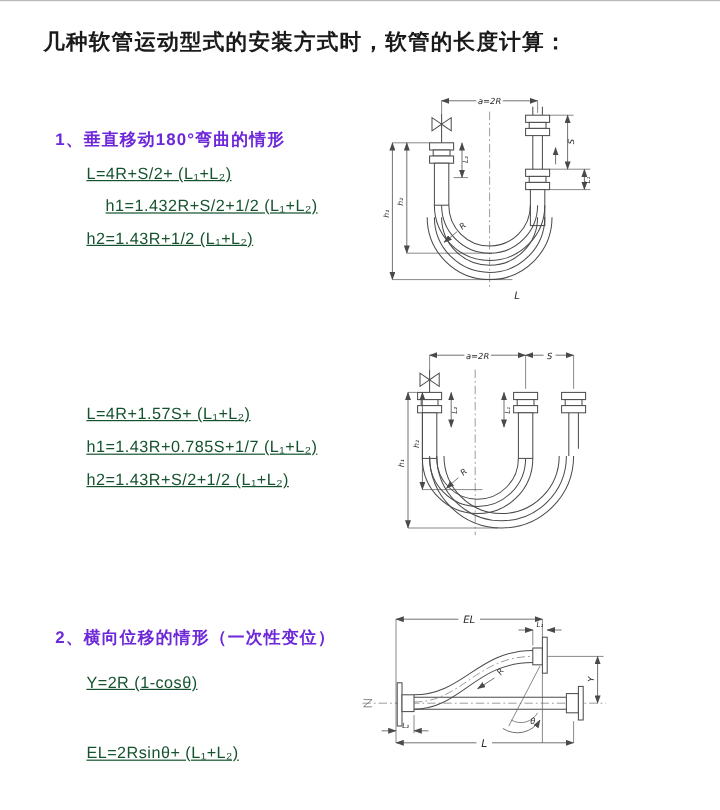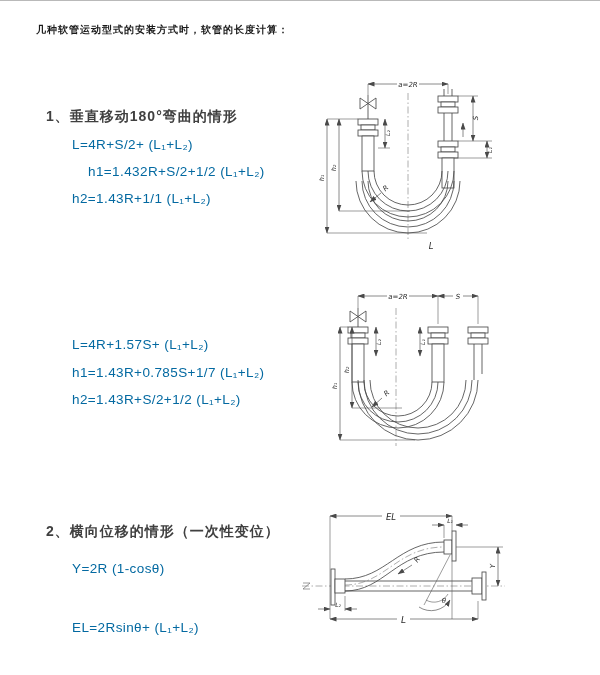--- a/index.html
+++ b/index.html
@@ -12,32 +12,32 @@
     overflow:hidden;
   }
   .page{
     position:absolute;left:0;top:0;width:600px;height:675px;
     border-top:1px solid #b9b9b9;
     border-bottom:1px solid #c9c9c9;
     background:#fff;
   }
   .doc-title{
     position:absolute;left:36px;top:22px;
-    font-size:10px;font-weight:700;letter-spacing:1px;
+    font-size:18px;font-weight:700;letter-spacing:1px;
     color:#1a1a1a;white-space:nowrap;
   }
   .sec-heading{
     position:absolute;
     font-size:14px;font-weight:700;letter-spacing:1px;
-    color:#404040;white-space:nowrap;
+    color:#6d28d9;white-space:nowrap;
   }
   .formula{
     position:absolute;
     font-size:13.5px;font-weight:400;letter-spacing:.4px;
-    color:#0369a1;white-space:nowrap;
+    color:#14532d;white-space:nowrap;text-decoration:underline;
   }
   svg{position:absolute;overflow:visible;}
   svg text{
     font-family:"DejaVu Sans","Liberation Sans",sans-serif;
     font-style:italic;
     fill:#2b2b2b;
   }
   .dln{stroke:#4a4a4a;stroke-width:.85;fill:none;stroke-linecap:butt;}
   .thin{stroke:#5a5a5a;stroke-width:.6;fill:none;}
   .dim{stroke:#4a4a4a;stroke-width:.65;fill:none;}
@@ -48,21 +48,21 @@
 </head>
 <body>
 
 <div class="page">
 
   <div class="doc-title">几种软管运动型式的安装方式时，软管的长度计算：</div>
 
   <div class="sec-heading" style="left:46px;top:107px">1、垂直移动180°弯曲的情形</div>
   <div class="formula" style="left:72px;top:136px">L=4R+S/2+ (L₁+L₂)</div>
   <div class="formula" style="left:88px;top:163px">h1=1.432R+S/2+1/2 (L₁+L₂)</div>
-  <div class="formula" style="left:72px;top:190px">h2=1.43R+1/1 (L₁+L₂)</div>
+  <div class="formula" style="left:72px;top:190px">h2=1.43R+1/2 (L₁+L₂)</div>
 
   <svg style="left:315px;top:72px" width="200" height="185" viewBox="0 0 200 185">
     <defs>
       <marker id="d1s" markerUnits="userSpaceOnUse" markerWidth="7" markerHeight="5" refX="0.5" refY="2.5" orient="auto">
         <path d="M7,0 L0,2.5 L7,5 z" fill="#4a4a4a"></path>
       </marker>
       <marker id="d1e" markerUnits="userSpaceOnUse" markerWidth="7" markerHeight="5" refX="6.5" refY="2.5" orient="auto">
         <path d="M0,0 L7,2.5 L0,5 z" fill="#4a4a4a"></path>
       </marker>
       <pattern id="d1h" width="4" height="4" patternUnits="userSpaceOnUse">

